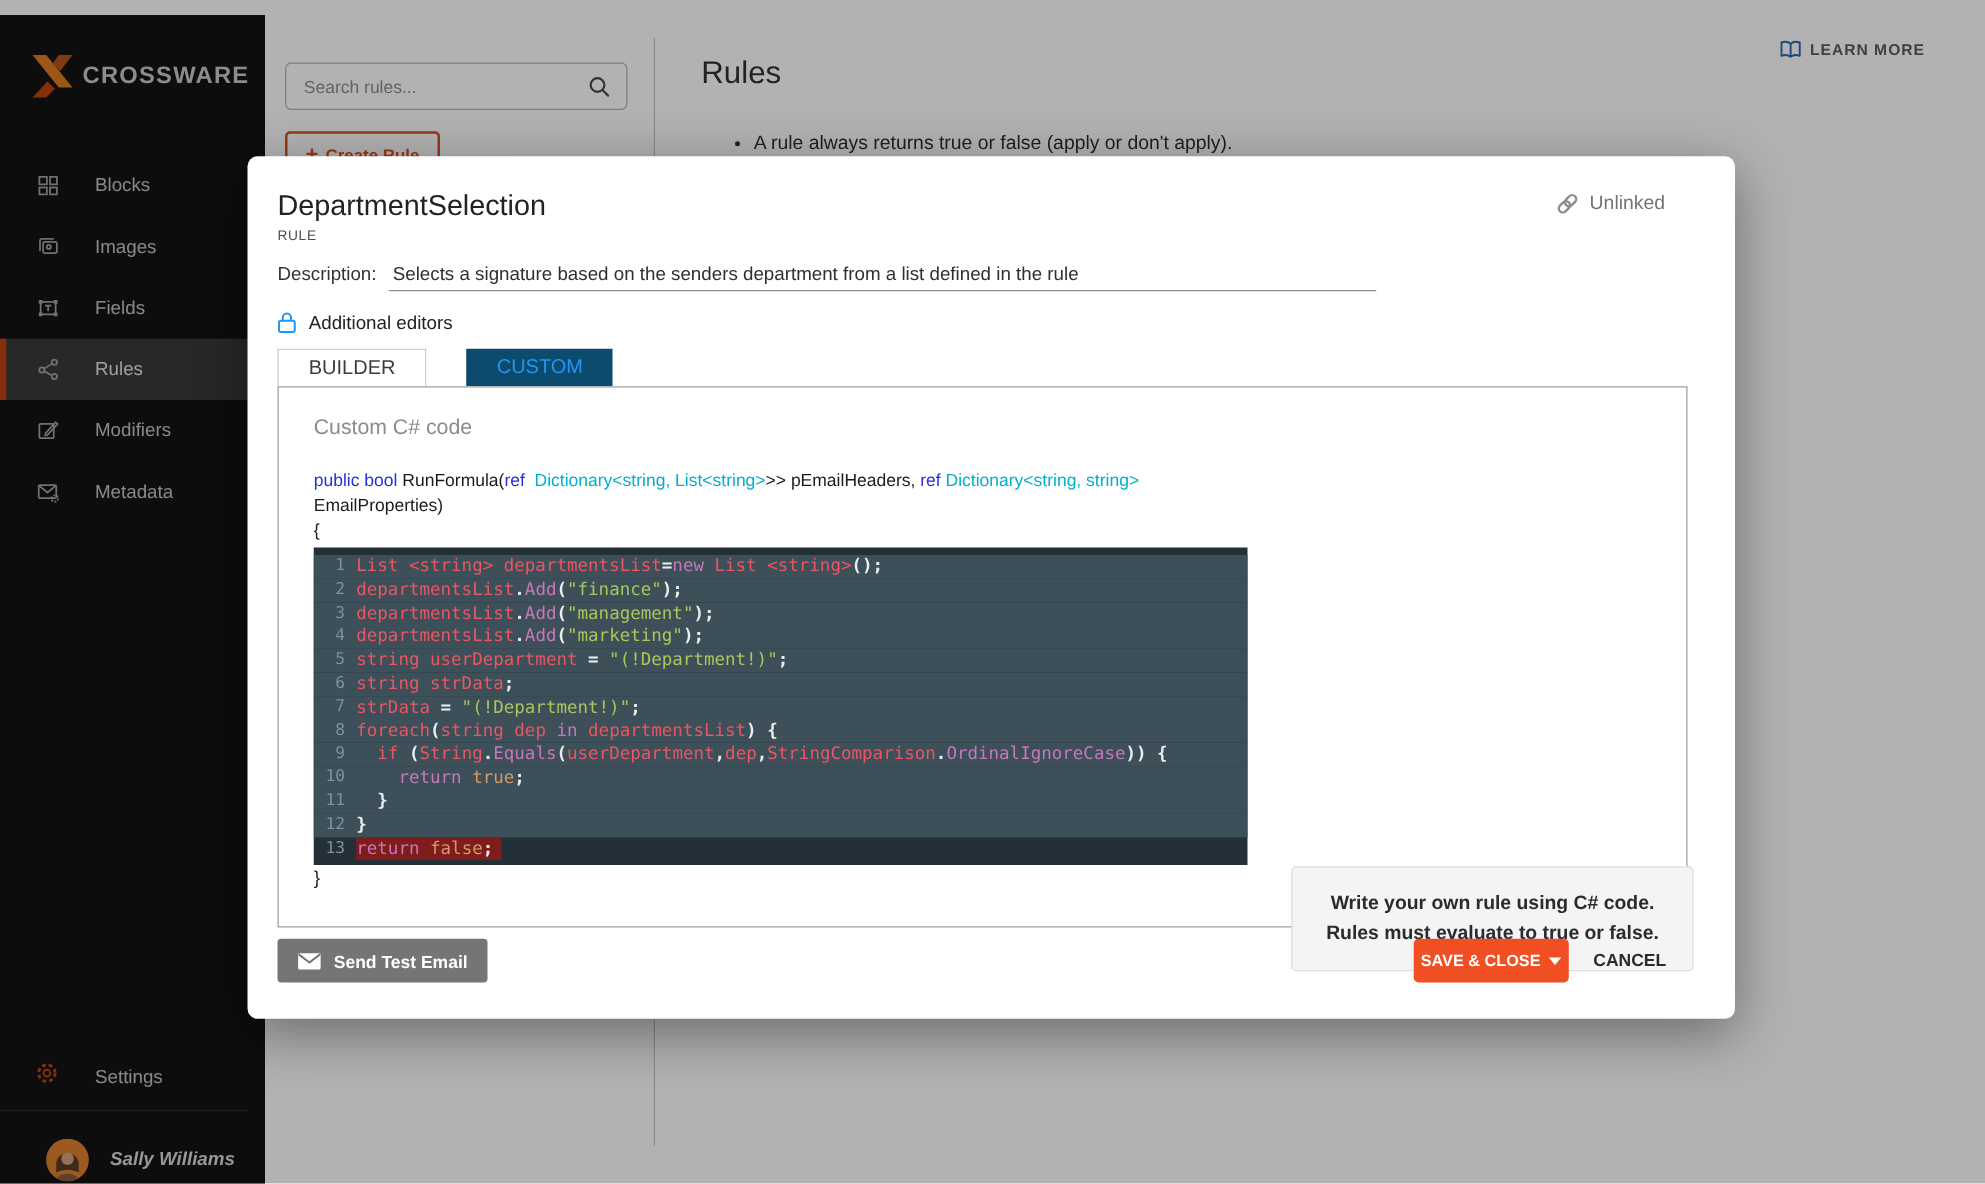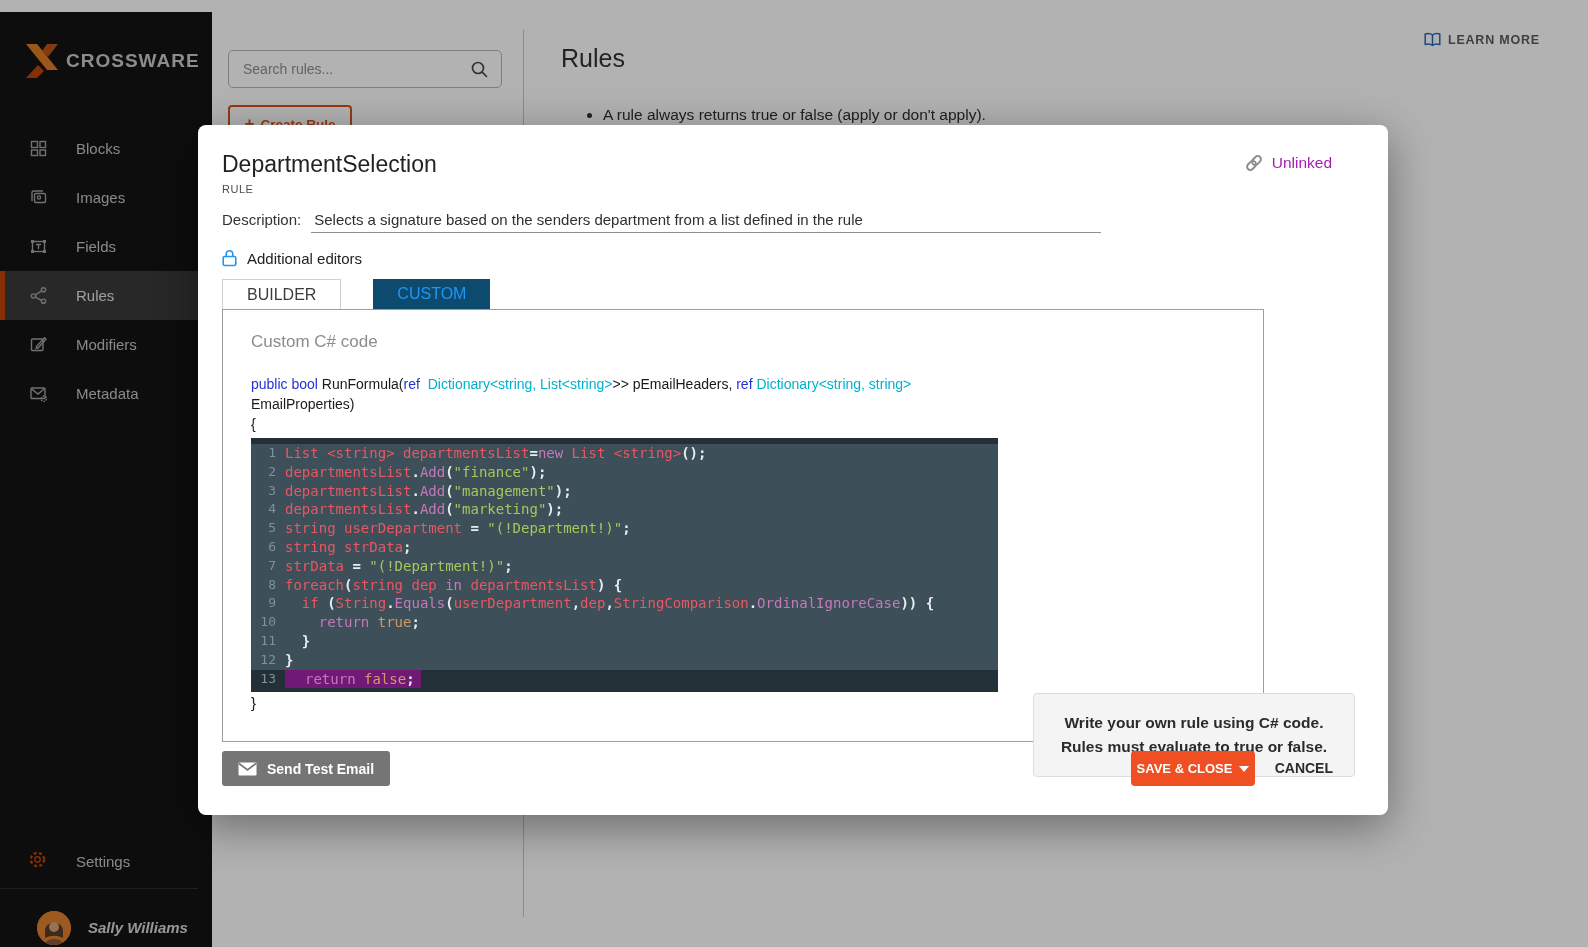--- a/index.html
+++ b/index.html
@@ -40,44 +40,44 @@
   .page-bullet li { margin-left:18px; }
   .learn-more { position:absolute; right:48px; top:32px; display:flex; align-items:center; gap:6px; cursor:pointer; }
   .learn-more span { font-size:12.5px; font-weight:bold; letter-spacing:0.8px; color:#595d62; }
 
   
   .overlay { position:absolute; inset:0; background:rgba(0,0,0,0.30); z-index:10; }
   .modal { position:absolute; left:198px; top:125px; width:1190px; height:690px; background:#fff; border-radius:8px; box-shadow:0 12px 45px rgba(0,0,0,0.4); z-index:20; }
   .m-title { position:absolute; left:24px; top:26px; font-size:23px; color:#222; }
   .m-rule { position:absolute; left:24px; top:58px; font-size:11px; letter-spacing:0.5px; color:#4d4d4d; }
   .m-unlinked { position:absolute; right:56px; top:28px; display:flex; align-items:center; gap:8px; cursor:pointer; }
-  .m-unlinked span { font-size:15.5px; color:#a21caf; }
+  .m-unlinked span { font-size:15.5px; color:#737373; }
   .desc-row { position:absolute; left:24px; top:86px; display:flex; align-items:baseline; }
   .desc-label { font-size:15px; color:#333; }
   .desc-value { margin-left:10px; width:790px; font-size:15px; color:#2f2f2f; border-bottom:1px solid #8f8f8f; padding:0 0 4px 3px; }
   .editors-row { position:absolute; left:24px; top:124px; display:flex; align-items:center; gap:10px; }
   .editors-row span { font-size:15px; color:#222; }
   .tabs { position:absolute; left:24px; top:154px; display:flex; height:30px; }
   .tab { height:30px; display:flex; align-items:center; padding:0 24px; font-size:16px; cursor:pointer; }
   .tab.builder { background:#fff; border:1px solid #d0d0d0; border-bottom:none; color:#3c3c3c; }
   .tab.custom { background:#0c4a6e; color:#2196f3;margin-left:32px; }
-  .panel { position:absolute; left:24px; top:184px; width:1042px; height:433px; border:1px solid #9e9e9e; background:#fff; }
+  .panel { position:absolute; left:24px; top:184px; width:1128px; height:433px; border:1px solid #9e9e9e; background:#fff; }
   .panel-heading { position:absolute; left:28px; top:22px; font-size:17px; color:#8c8c8c; }
   .sig { position:absolute; left:28px; top:64px; font-size:14px; color:#1a1a1a; line-height:20px; white-space:pre-wrap; }
   .tk-b { color:#2531d4; }
   .tk-t { color:#00b0ce; }
   .tk-n { color:#1a1a1a; }
 
   
   .code-block { position:absolute; left:28px; top:128px; width:747px; background:#243038; padding:6px 0 4px 0; font-family:"DejaVu Sans Mono", monospace; font-size:14px; cursor:text; }
   .code-row { display:flex; height:18.8px; line-height:18.8px; white-space:pre; }
   .code-row.sel-full { background:#3d4f58; }
   .ln { width:34px; text-align:right; padding-right:9px; color:#7c929c; flex:none; font-size:13px; }
   .lc { flex:1; }
-  .lc.sel-text { flex:none; background:#701a75; padding-right:6px;padding-left:20px; }
+  .lc.sel-text { flex:none; background:#7f1d1d; padding-right:6px; }
   .tk-k { color:#e85763; }
   .tk-f { color:#c678bd; }
   .tk-s { color:#a8c75c; }
   .tk-o { color:#d49a66; }
   .tk-p { color:#e8edef; font-weight:bold; }
   .closing-brace { position:absolute; left:28px; top:384px; font-size:15px; color:#1a1a1a; }
 
   .hint-box { position:absolute; left:810px; top:383px; width:322px; height:84px; background:#f4f4f4; border:1px solid #ddd; border-radius:4px; display:flex; flex-direction:column; align-items:center; justify-content:center; }
   .hint-box div { font-size:15.5px; font-weight:bold; color:#2b2b2b; line-height:24px; }
 

